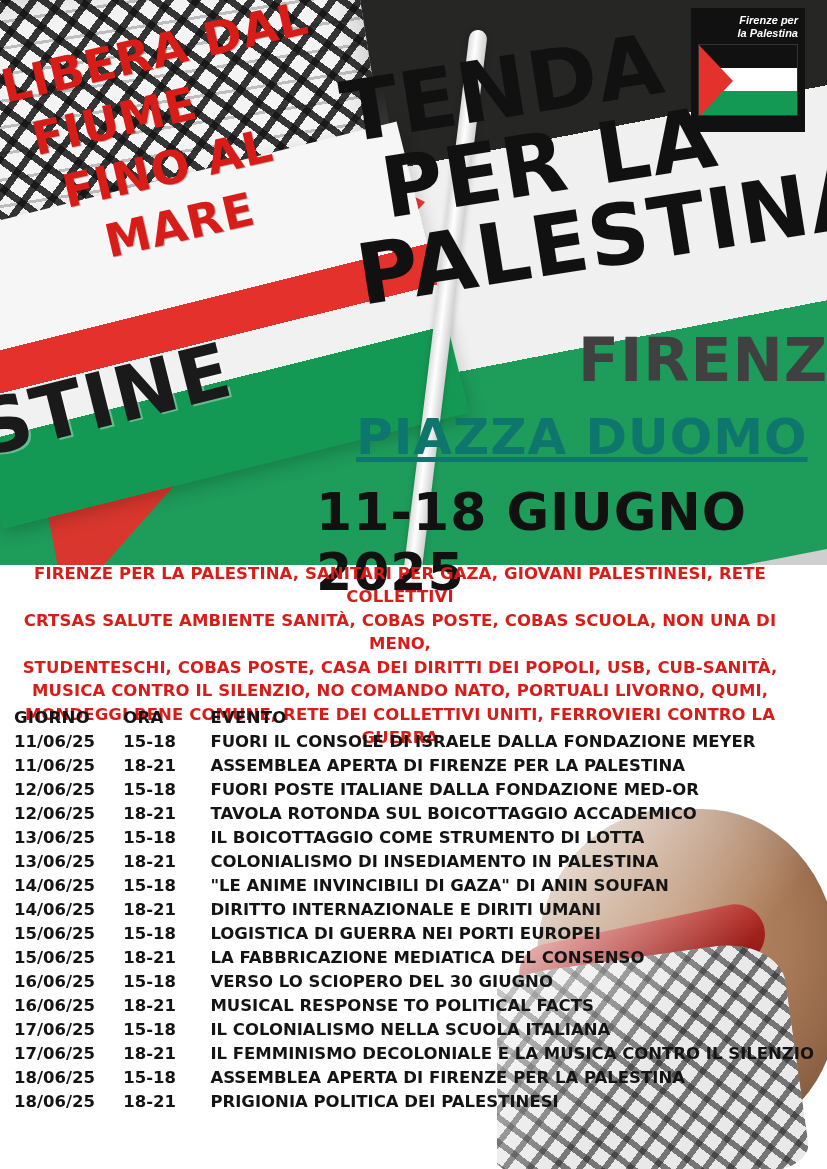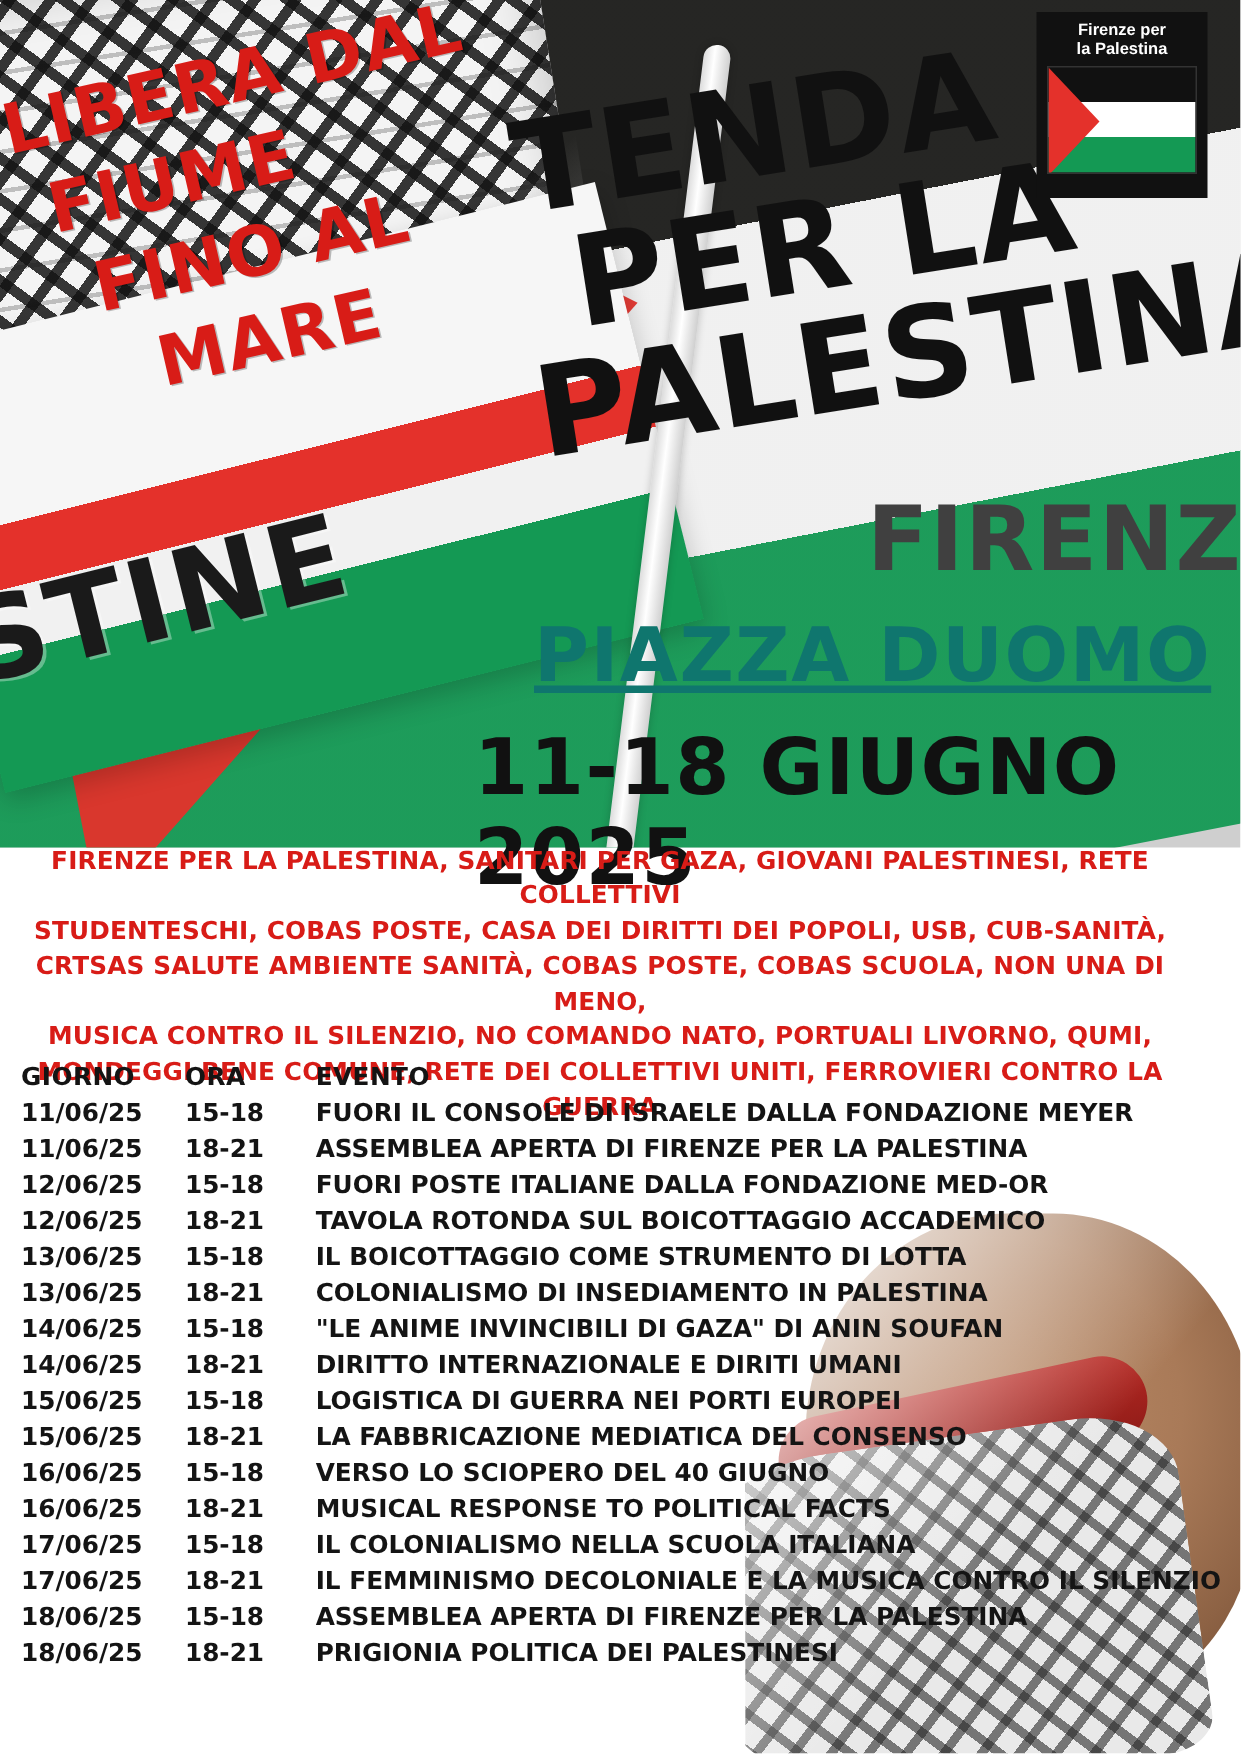--- a/index.html
+++ b/index.html
@@ -221,22 +221,23 @@
     width: 114px; height: 124px;
     background: #111;
     padding: 6px 7px;
   }
   .logo-title {
     color: #fff;
     font-family: "Liberation Sans", sans-serif;
     font-weight: 700;
     font-size: 11px;
     line-height: 1.15;
-    text-align: center;
+    text-align: right;
     margin-bottom: 5px;
+    font-style: italic;
   }
   .logo-flag {
     width: 100%; height: 72px;
     position: relative;
     background: linear-gradient(to bottom,
       #111 0%, #111 33%,
       #ffffff 33%, #ffffff 66%,
       #149954 66%, #149954 100%);
     border: 1px solid #333;
     overflow: hidden;
@@ -331,22 +332,22 @@
   <div class="logo-box">
     <div class="logo-title">
       <div>Firenze per</div>
       <div>la Palestina</div>
     </div>
     <div class="logo-flag"></div>
   </div>
 
   <div class="orgs">
     <div>FIRENZE PER LA PALESTINA, SANITARI PER GAZA, GIOVANI PALESTINESI, RETE COLLETTIVI</div>
+    <div>CRTSAS SALUTE AMBIENTE SANITÀ, COBAS POSTE, COBAS SCUOLA, NON UNA DI MENO,</div>
     <div>STUDENTESCHI, COBAS POSTE, CASA DEI DIRITTI DEI POPOLI, USB, CUB-SANITÀ,</div>
-    <div>CRTSAS SALUTE AMBIENTE SANITÀ, COBAS POSTE, COBAS SCUOLA, NON UNA DI MENO,</div>
     <div>MUSICA CONTRO IL SILENZIO,  NO COMANDO NATO, PORTUALI LIVORNO, QUMI,</div>
     <div>MONDEGGI BENE COMUNE, RETE DEI COLLETTIVI UNITI, FERROVIERI CONTRO LA GUERRA</div>
   </div>
 
   <table class="schedule">
     <tbody id="schedule-body">
       <tr class="hdr">
         <td class="col-day">GIORNO</td>
         <td class="col-time">ORA</td>
         <td class="col-event">EVENTO</td>
@@ -397,21 +398,21 @@
           <td class="col-event">LOGISTICA DI GUERRA NEI PORTI EUROPEI</td>
         </tr>
         <tr>
           <td class="col-day">15/06/25</td>
           <td class="col-time">18-21</td>
           <td class="col-event">LA FABBRICAZIONE MEDIATICA DEL CONSENSO</td>
         </tr>
         <tr>
           <td class="col-day">16/06/25</td>
           <td class="col-time">15-18</td>
-          <td class="col-event">VERSO LO SCIOPERO DEL 40 GIUGNO</td>
+          <td class="col-event">VERSO LO SCIOPERO DEL 30 GIUGNO</td>
         </tr>
         <tr>
           <td class="col-day">16/06/25</td>
           <td class="col-time">18-21</td>
           <td class="col-event">MUSICAL RESPONSE TO POLITICAL FACTS</td>
         </tr>
         <tr>
           <td class="col-day">17/06/25</td>
           <td class="col-time">15-18</td>
           <td class="col-event">IL COLONIALISMO NELLA SCUOLA ITALIANA</td>

